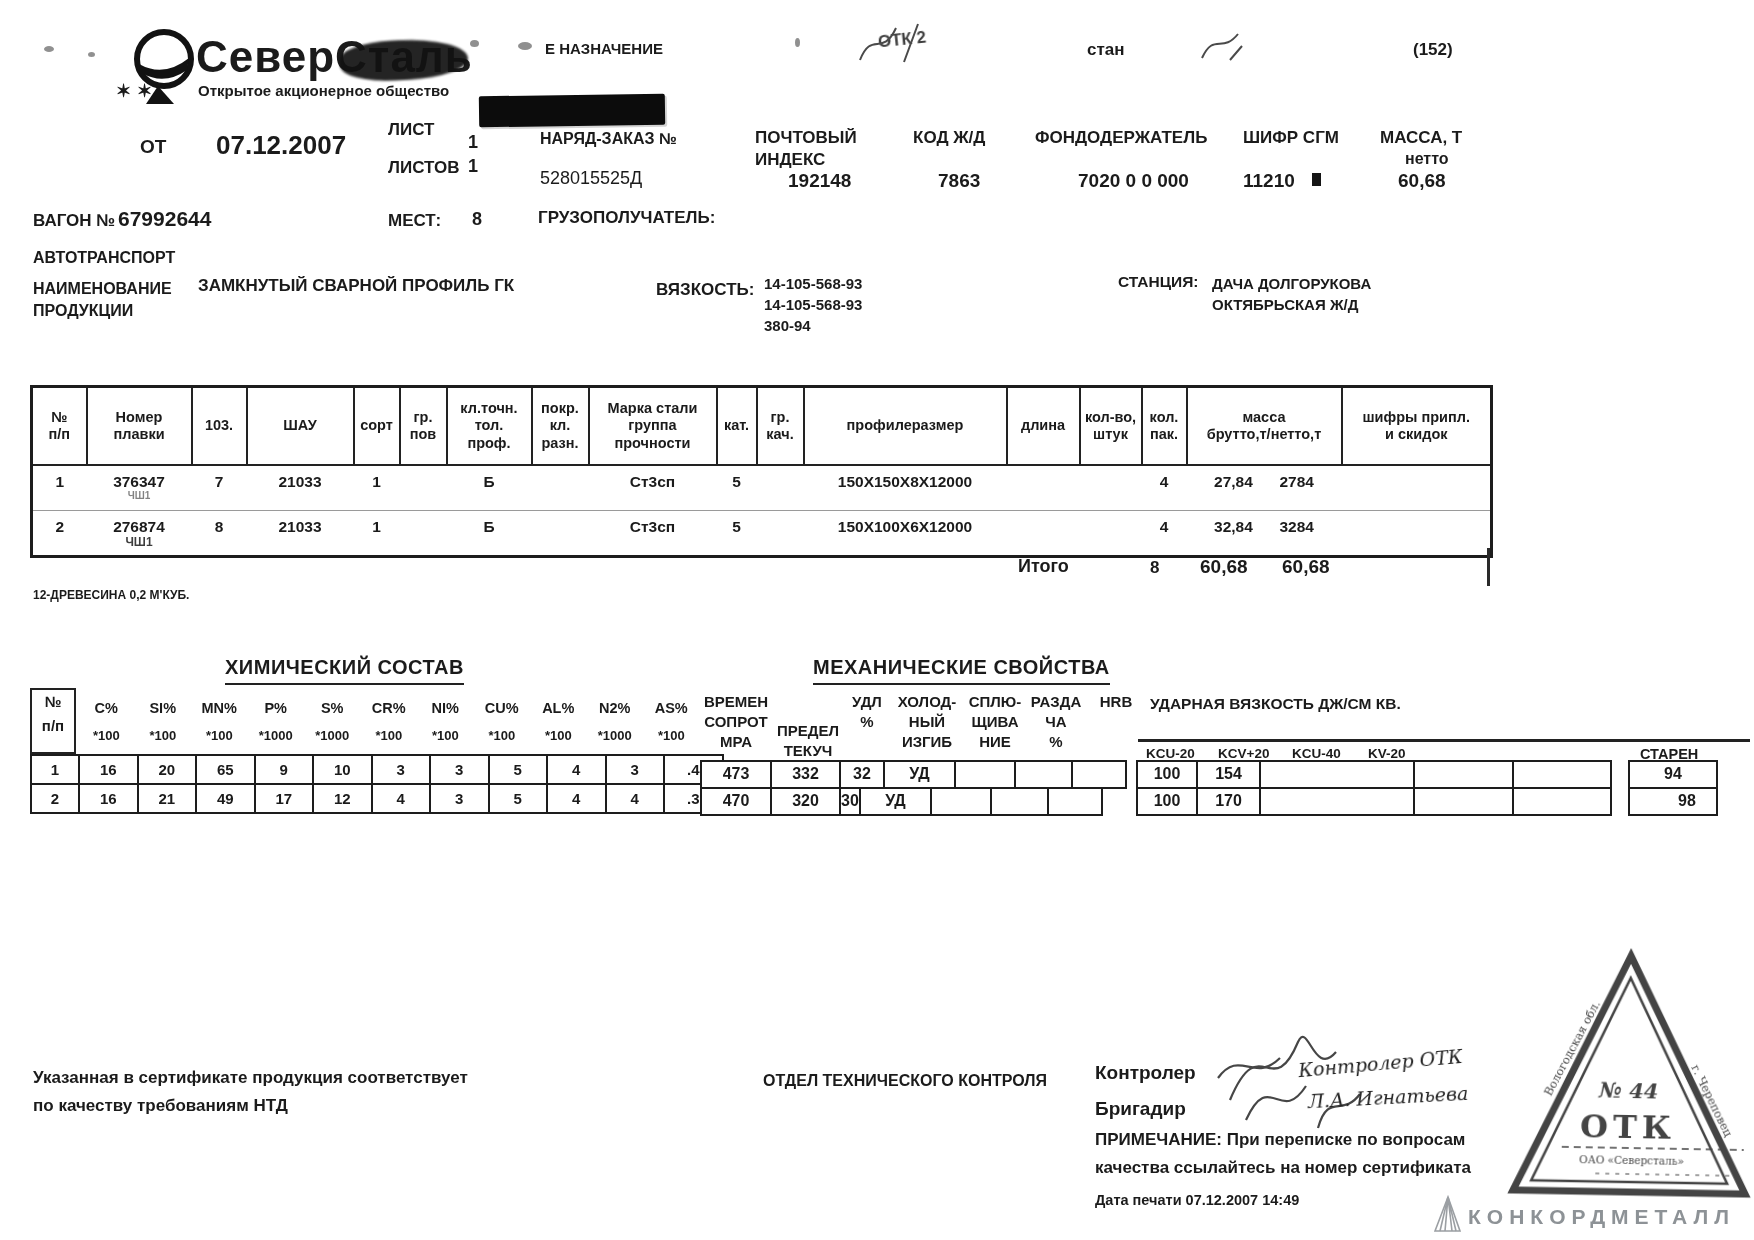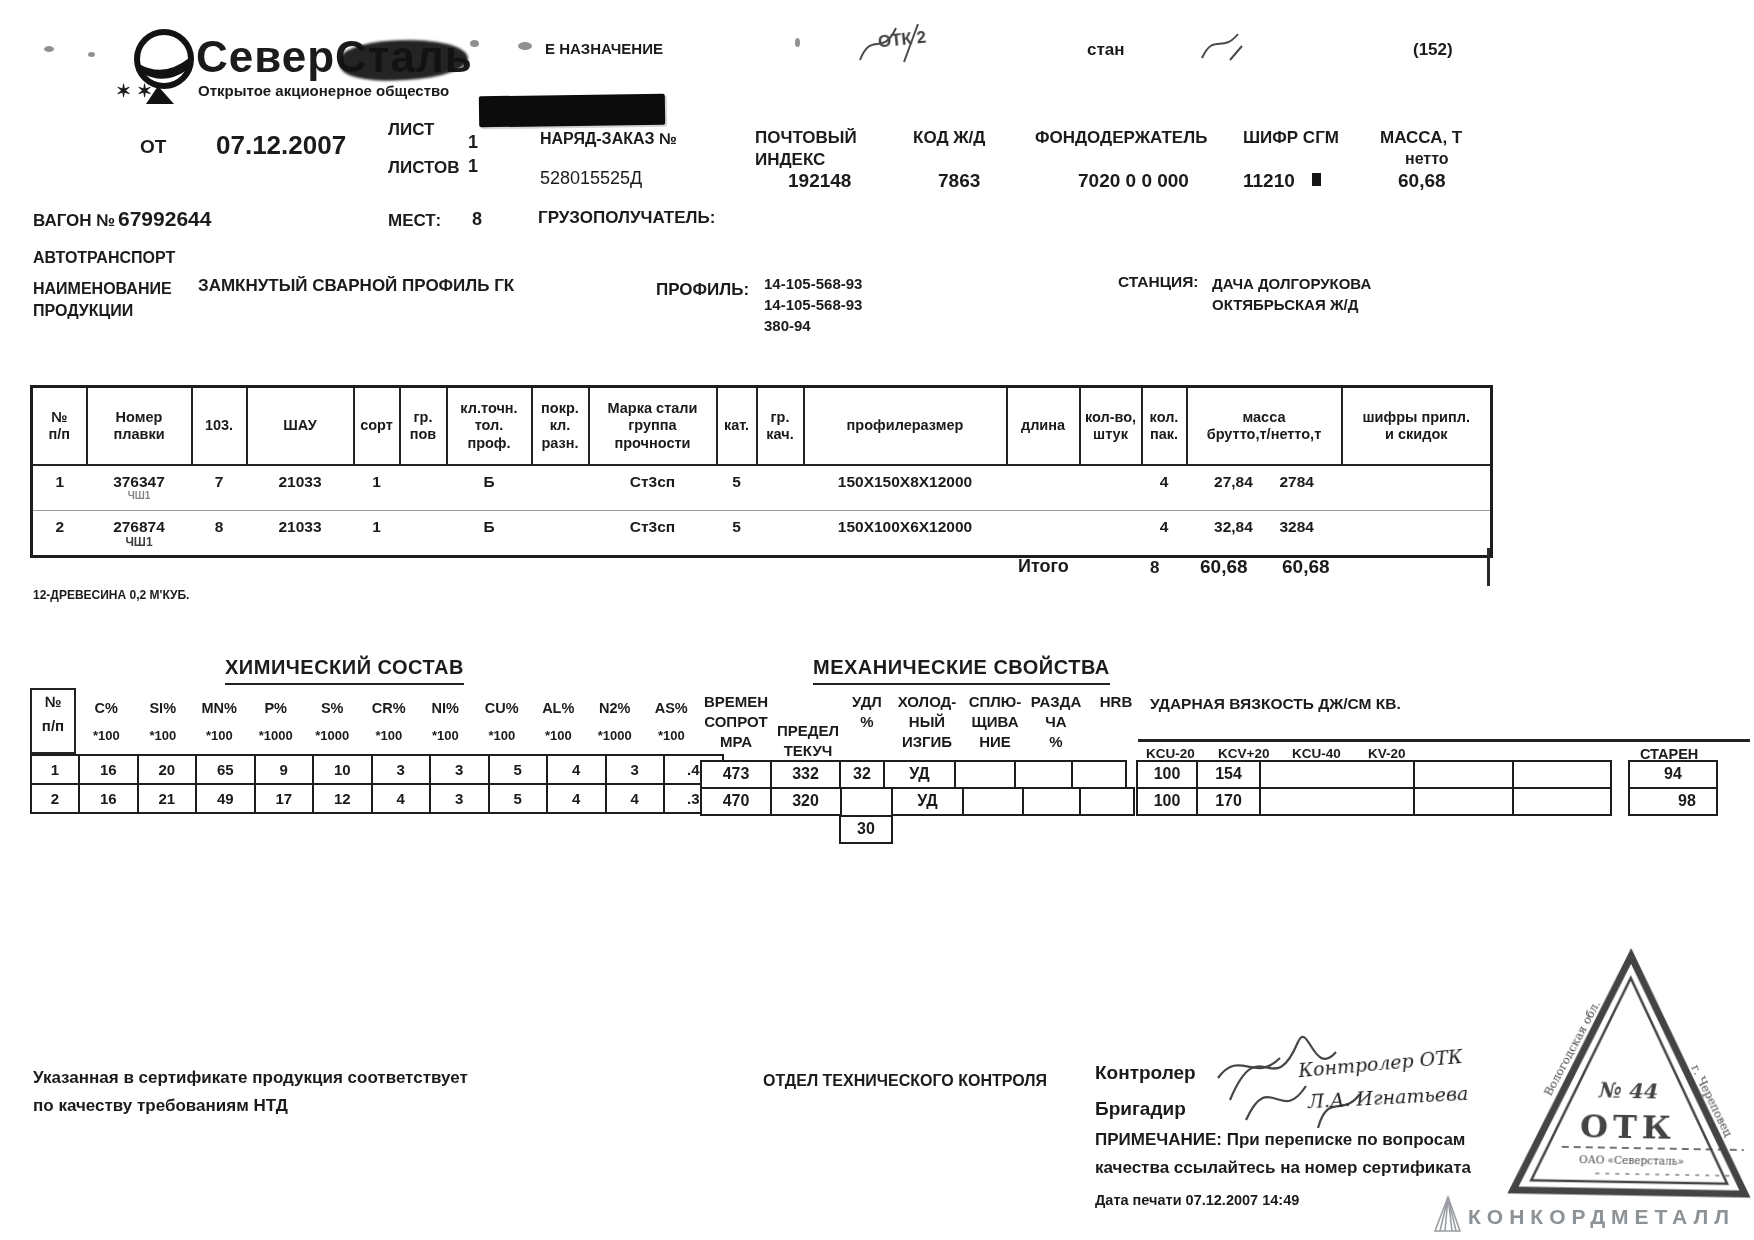--- a/index.html
+++ b/index.html
@@ -131,21 +131,21 @@
   <span class="abs" style="left:388px;top:211px;font-size:17px;font-weight:700;" data-bind="header.mest_label">МЕСТ:</span>
   <span class="abs" style="left:472px;top:209px;font-size:18px;font-weight:800;" data-bind="header.mest_value">8</span>
   <span class="abs" style="left:538px;top:208px;font-size:17px;font-weight:700;" data-bind="header.consignee_label">ГРУЗОПОЛУЧАТЕЛЬ:</span>
 
   <span class="abs" style="left:33px;top:249px;font-size:16px;font-weight:700;" data-bind="header.autotransport">АВТОТРАНСПОРТ</span>
 
   <span class="abs" style="left:33px;top:280px;font-size:16px;font-weight:700;" data-bind="header.product_label_1">НАИМЕНОВАНИЕ</span>
   <span class="abs" style="left:33px;top:302px;font-size:16px;font-weight:700;" data-bind="header.product_label_2">ПРОДУКЦИИ</span>
   <span class="abs" style="left:198px;top:276px;font-size:17px;font-weight:800;" data-bind="header.product_value">ЗАМКНУТЫЙ СВАРНОЙ ПРОФИЛЬ ГК</span>
 
-  <span class="abs" style="left:656px;top:280px;font-size:17px;font-weight:700;" data-bind="header.standard_label">ПРОФИЛЬ:</span>
+  <span class="abs" style="left:656px;top:280px;font-size:17px;font-weight:700;" data-bind="header.standard_label">ВЯЗКОСТЬ:</span>
   <span class="abs" style="left:764px;top:273px;font-size:15px;font-weight:700;line-height:21px;" data-bind-lines="header.standards">14-105-568-93
 14-105-568-93
 380-94</span>
 
   <span class="abs" style="left:1118px;top:273px;font-size:15.5px;font-weight:700;" data-bind="header.station_label">СТАНЦИЯ:</span>
   <span class="abs" style="left:1212px;top:273px;font-size:15px;font-weight:700;line-height:21px;" data-bind-lines="header.station_lines">ДАЧА ДОЛГОРУКОВА
 ОКТЯБРЬСКАЯ Ж/Д</span>
 
   <table class="main-table">
     <colgroup>
@@ -369,21 +369,21 @@
     <div class="mcell" style="width:66px;margin-left:-2.5px;" data-bind="mech.rows.0.i2">154</div>
     <div class="mcell" style="width:156px;margin-left:-2.5px;"></div>
     <div class="mcell" style="width:108px;margin-left:-2.5px;"></div>
   </div>
   <div class="mcell abs" style="left:1512px;top:760px;width:100px;"></div>
   <div class="mcell abs" style="left:1628px;top:760px;width:90px;" data-bind="mech.rows.0.staren">94</div>
 
   <div class="mrow" style="left:700px;top:786.5px;">
     <div class="mcell" style="width:72px;" data-bind="mech.rows.1.v1">470</div>
     <div class="mcell" style="width:72px;margin-left:-2.5px;" data-bind="mech.rows.1.v2">320</div>
-    <div class="mcell" style="width:54px;margin-left:-2.5px;margin-top:28px;" data-bind="mech.rows.1.v3">30</div>
+    <div class="mcell" style="width:22px;margin-left:-2.5px;" data-bind="mech.rows.1.v3">30</div>
     <div class="mcell" style="width:74px;margin-left:-2.5px;" data-bind="mech.rows.1.v4">УД</div>
     <div class="mcell" style="width:62px;margin-left:-2.5px;"></div>
     <div class="mcell" style="width:60px;margin-left:-2.5px;"></div>
     <div class="mcell" style="width:56px;margin-left:-2.5px;"></div>
   </div>
   <div class="mrow" style="left:1136px;top:786.5px;">
     <div class="mcell" style="width:62px;" data-bind="mech.rows.1.i1">100</div>
     <div class="mcell" style="width:66px;margin-left:-2.5px;" data-bind="mech.rows.1.i2">170</div>
     <div class="mcell" style="width:156px;margin-left:-2.5px;"></div>
     <div class="mcell" style="width:108px;margin-left:-2.5px;"></div>

